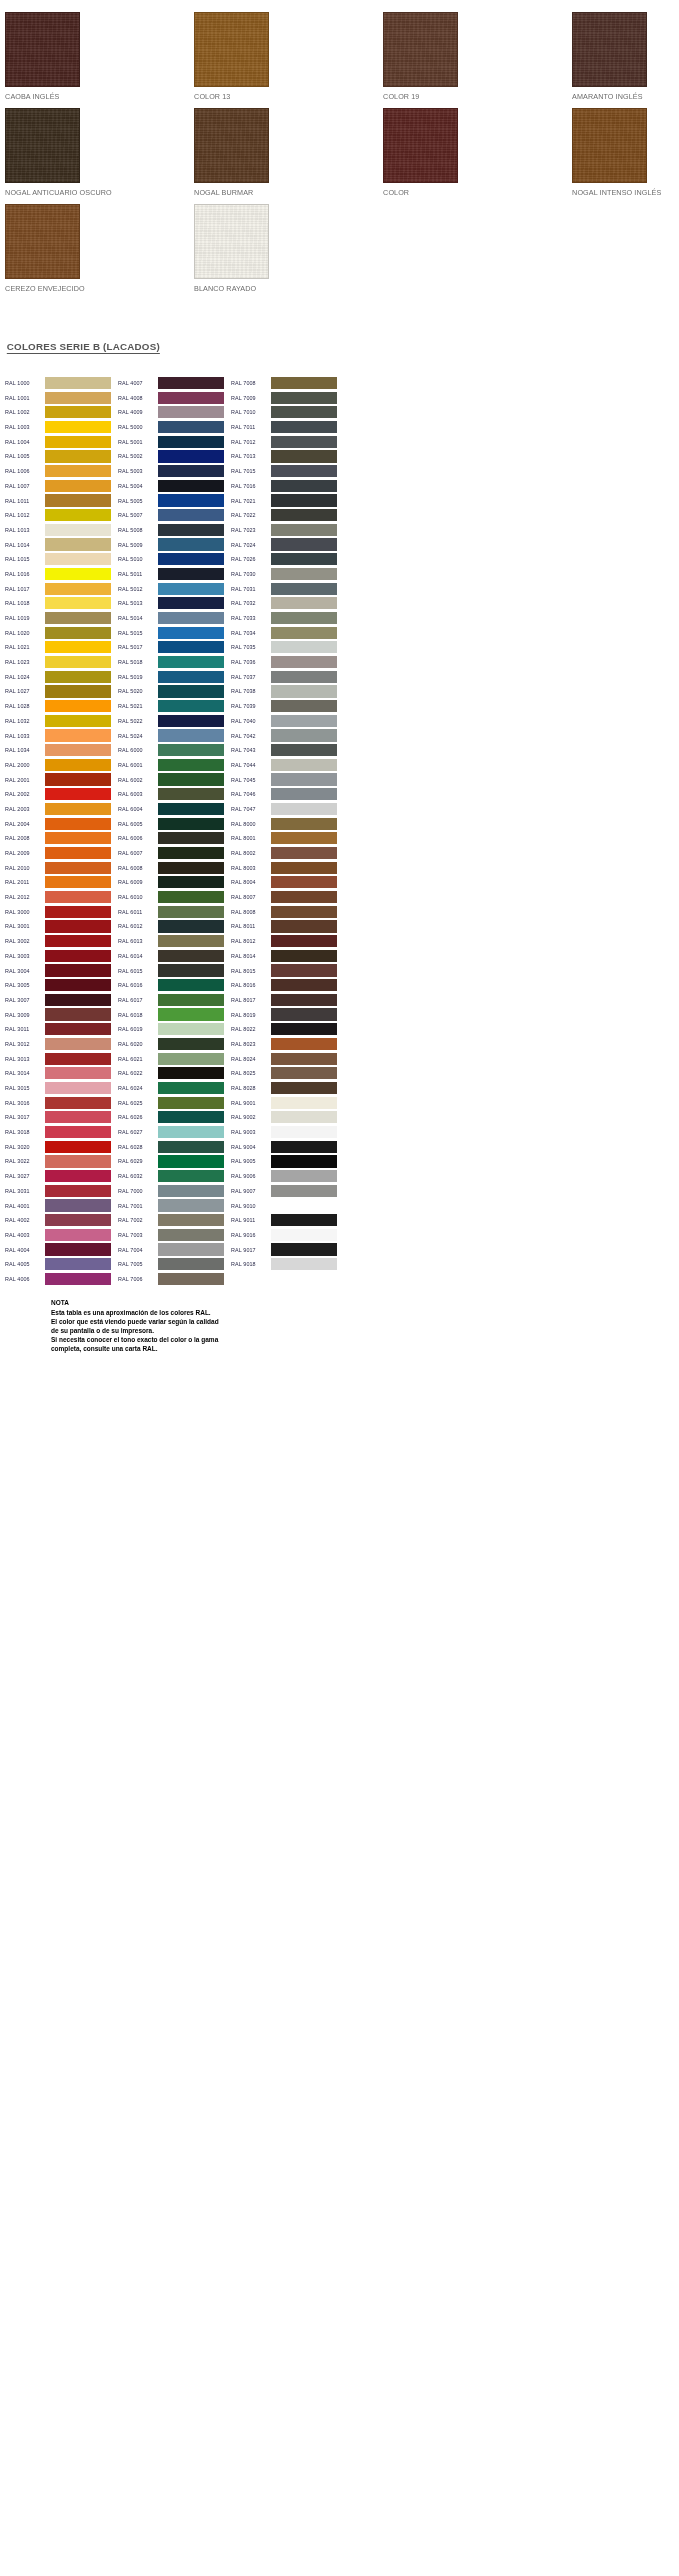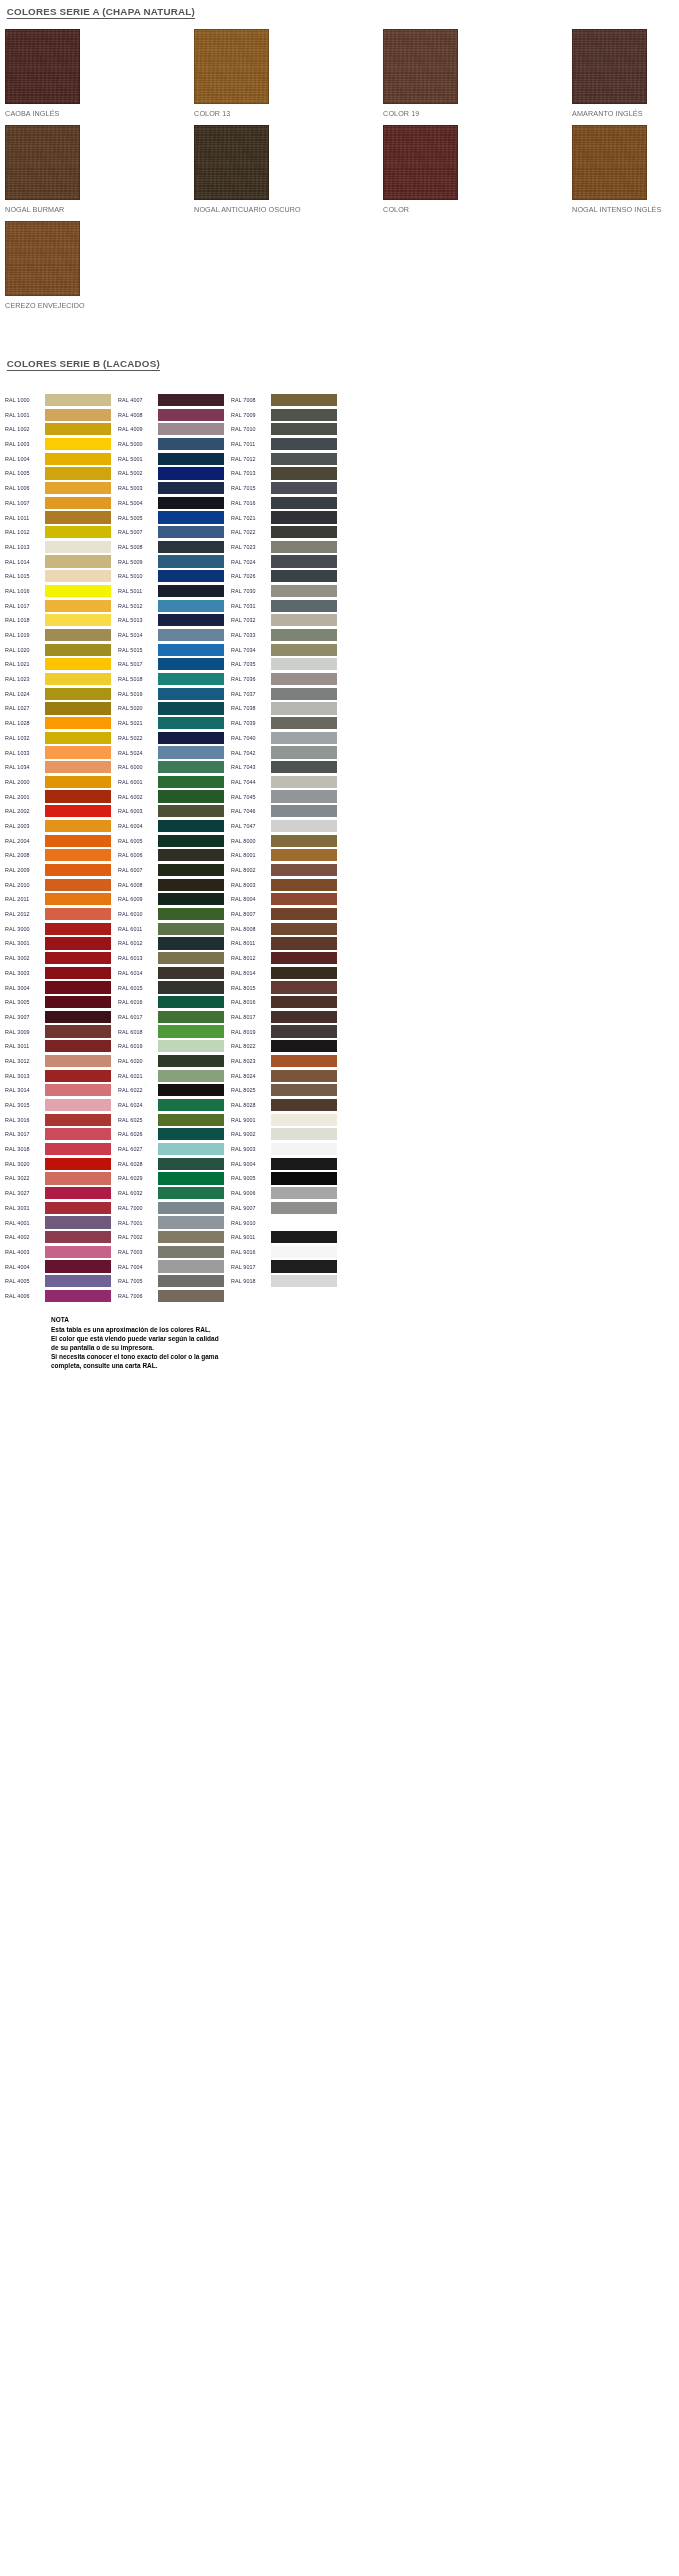--- a/index.html
+++ b/index.html
@@ -120,58 +120,61 @@
   }
   .nota .nota-head{display:block;}
   .nota .nota-line{display:block;}
   .spacer-a{height:41px;}
 </style>
 </head>
 <body>
 
 <div class="page">
 
-  <div class="section-title" id="serieA-title">COLORES SERIE A (CHAPA NATURAL)</div>
 
   <div class="wood-grid" id="wood-grid">
       <div class="wood-cell">
         <div class="wood-chip" style="background: rgb(74, 37, 32);"></div>
         <div class="wood-label">CAOBA INGLÉS</div>
       </div>
       <div class="wood-cell">
         <div class="wood-chip" style="background: rgb(138, 90, 30);"></div>
         <div class="wood-label">COLOR 13</div>
       </div>
       <div class="wood-cell">
         <div class="wood-chip" style="background: rgb(93, 58, 42);"></div>
         <div class="wood-label">COLOR 19</div>
       </div>
       <div class="wood-cell">
         <div class="wood-chip" style="background: rgb(78, 48, 40);"></div>
         <div class="wood-label">AMARANTO INGLÉS</div>
       </div>
       <div class="wood-cell">
+        <div class="wood-chip" style="background: rgb(59, 45, 30);"></div>
+        <div class="wood-label">NOGAL ANTICUARIO OSCURO</div>
+      </div>
+      <div class="wood-cell">
         <div class="wood-chip" style="background: rgb(90, 58, 34);"></div>
         <div class="wood-label">NOGAL BURMAR</div>
-      </div>
-      <div class="wood-cell">
-        <div class="wood-chip" style="background: rgb(59, 45, 30);"></div>
-        <div class="wood-label">NOGAL ANTICUARIO OSCURO</div>
       </div>
       <div class="wood-cell">
         <div class="wood-chip" style="background: rgb(90, 36, 32);"></div>
         <div class="wood-label">COLOR</div>
       </div>
       <div class="wood-cell">
         <div class="wood-chip" style="background: rgb(122, 74, 28);"></div>
         <div class="wood-label">NOGAL INTENSO INGLÉS</div>
       </div>
       <div class="wood-cell">
         <div class="wood-chip" style="background: rgb(122, 74, 34);"></div>
         <div class="wood-label">CEREZO ENVEJECIDO</div>
+      </div>
+      <div class="wood-cell">
+        <div class="wood-chip" style="background: rgb(242, 240, 232);"></div>
+        <div class="wood-label">BLANCO RAYADO</div>
       </div>
     </div>
 
   <div class="spacer-a"></div>
 
   <div class="section-title" id="serieB-title">COLORES SERIE B (LACADOS)</div>
 
   <div style="height:24px"></div>
 
 

